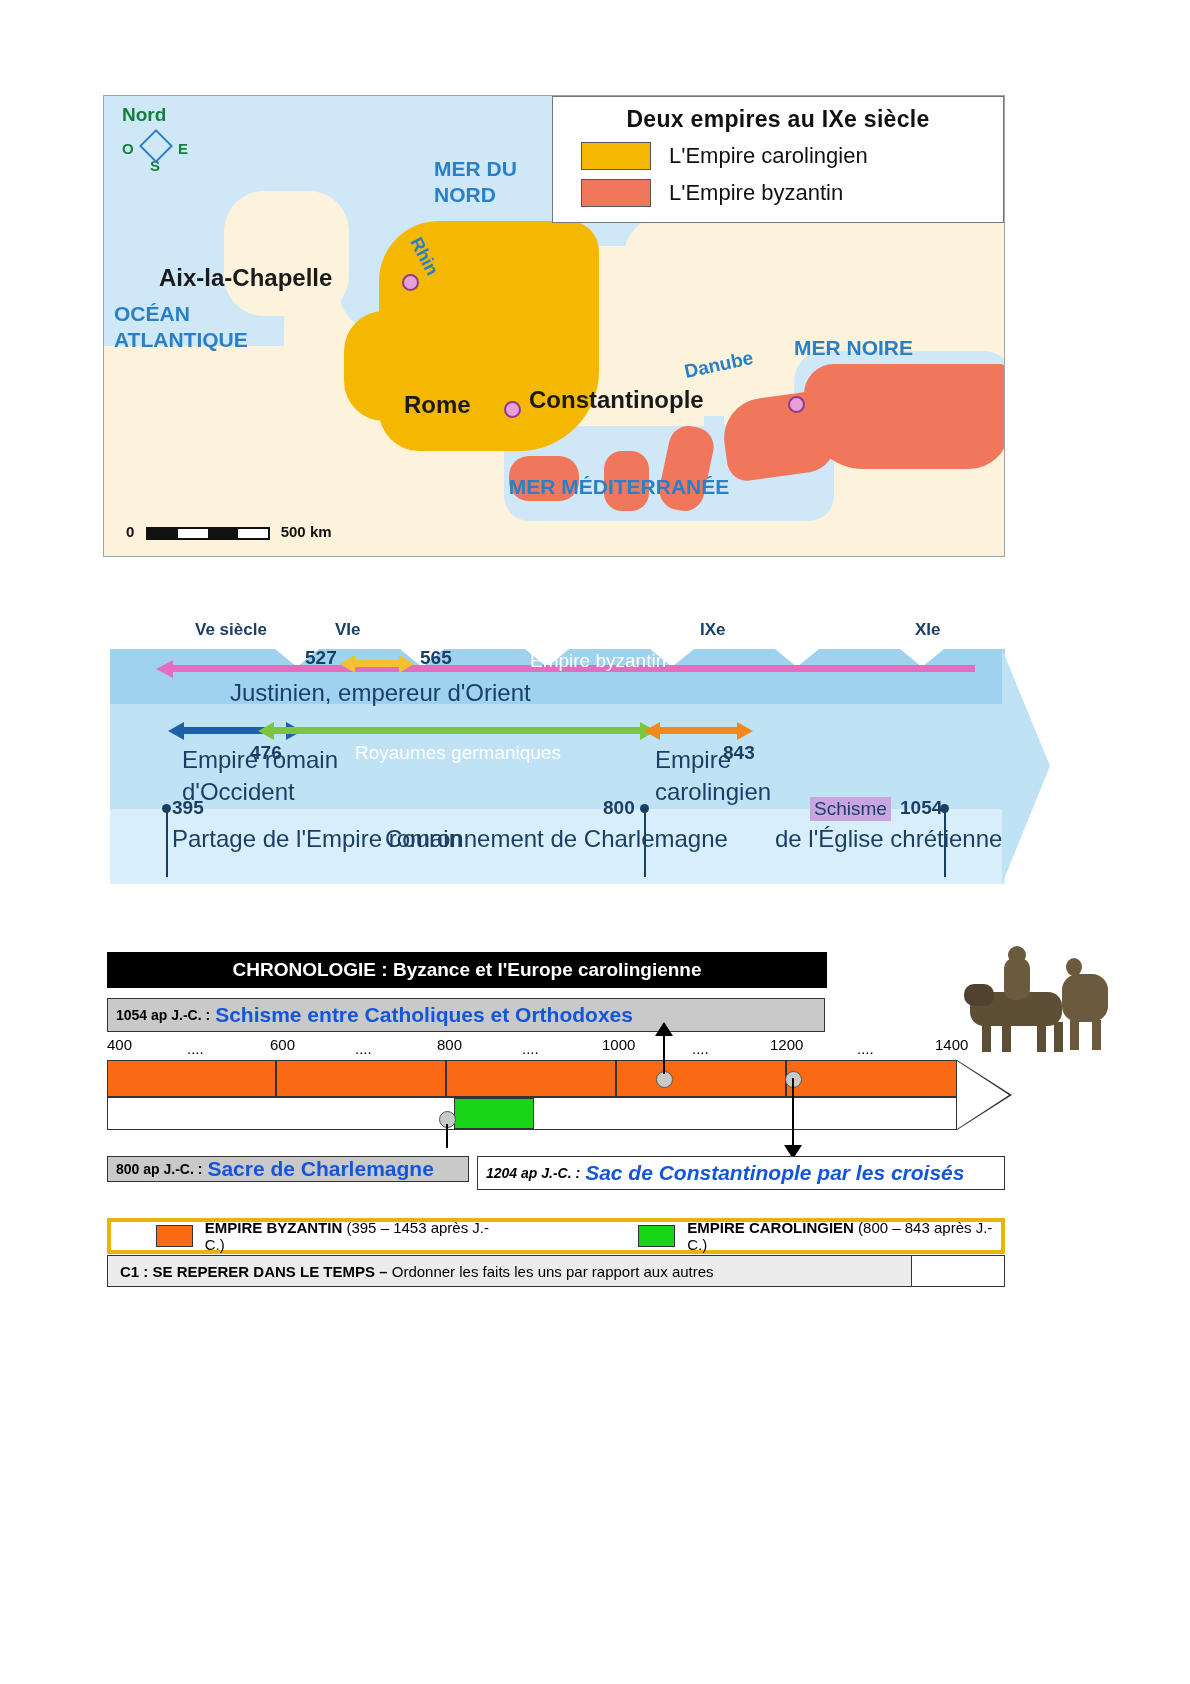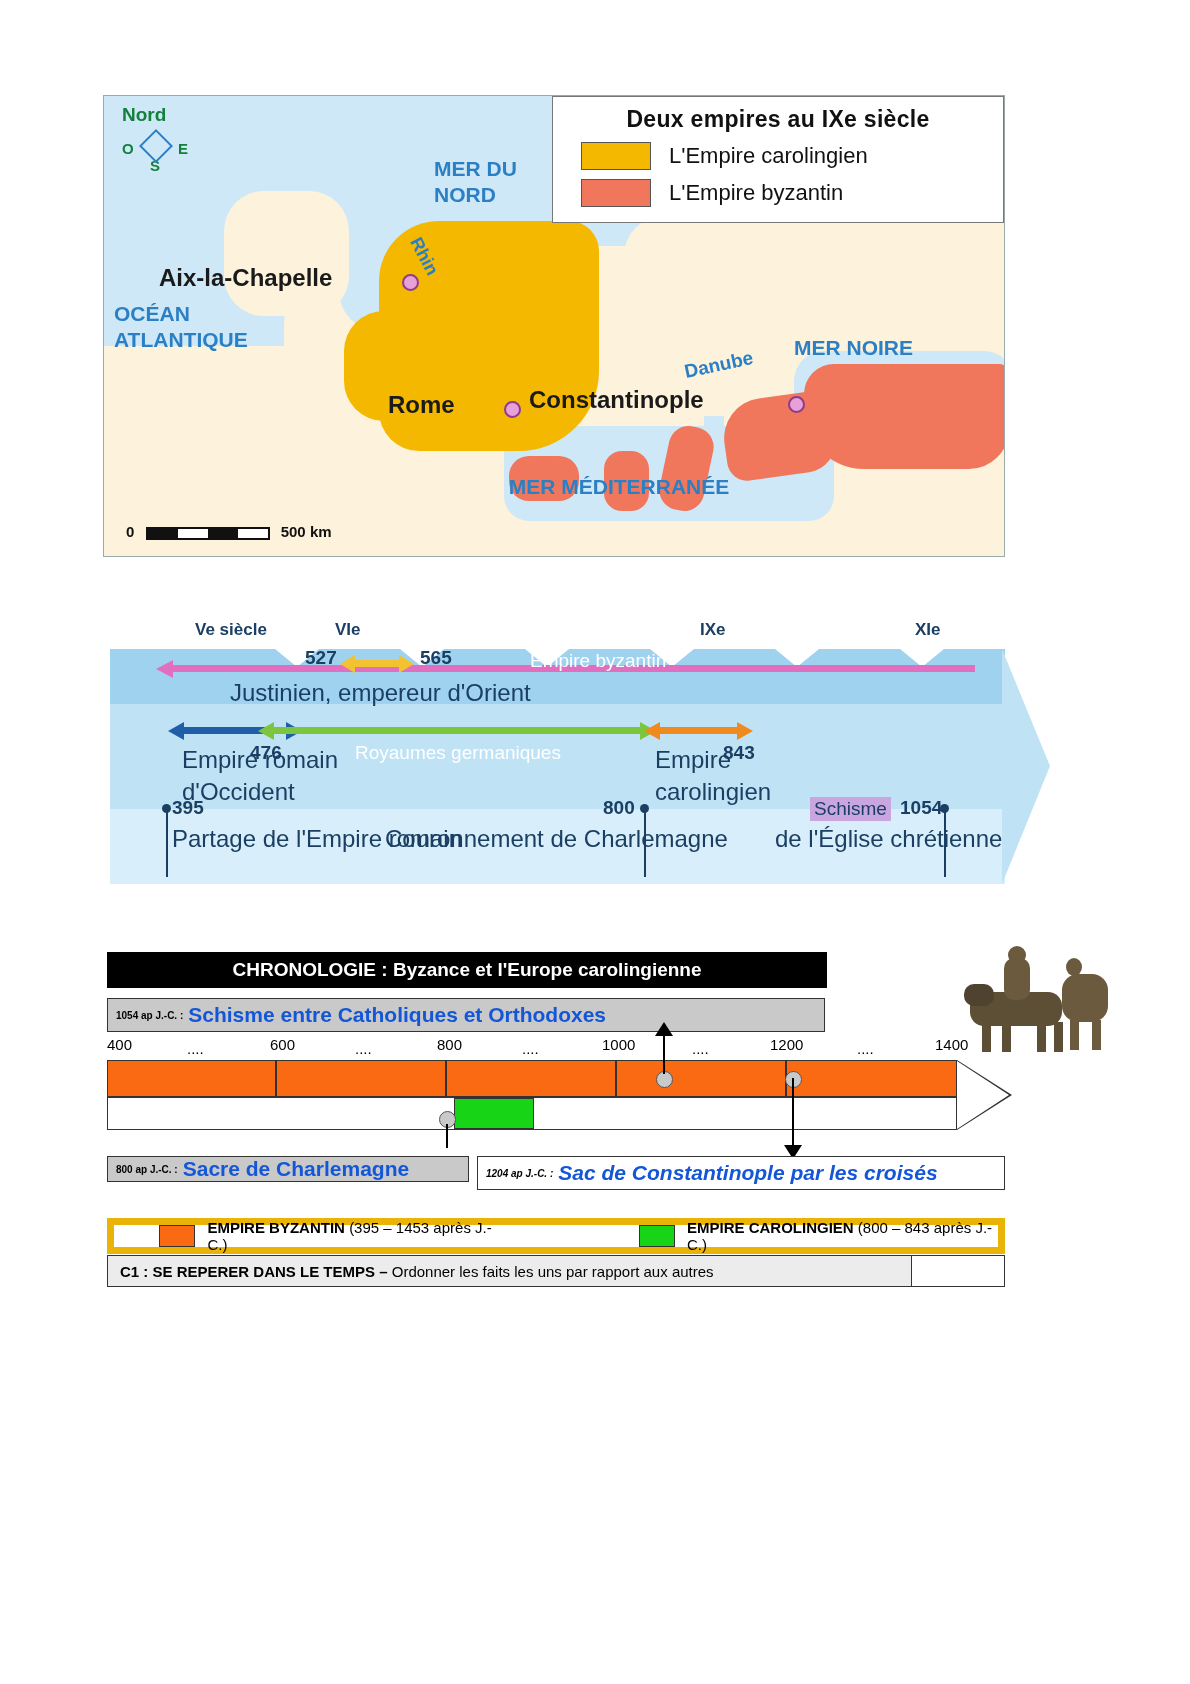--- a/index.html
+++ b/index.html
@@ -36,35 +36,35 @@
   .f1white{position:absolute;font-size:19px;color:#ffffff;}
   .f1date{position:absolute;font-size:19px;color:#1b3f63;font-weight:bold;}
   .vline{position:absolute;width:2px;background:#1b3f63;}
   .vdot{position:absolute;width:9px;height:9px;border-radius:50%;background:#1b3f63;}
 
   
   .chrono{position:absolute;left:107px;top:952px;width:900px;height:340px;}
   .chrono-title{position:absolute;left:0;top:0;width:720px;height:36px;background:#000;color:#fff;font-size:19px;font-weight:bold;display:flex;align-items:center;justify-content:center;}
   .evt-box{position:absolute;border:1px solid #333;background:#c9c9c9;display:flex;align-items:center;box-sizing:border-box;padding:0 8px;}
   .evt-box.white{background:#fff;}
-  .evt-date{font-size:10px;color:#000;font-weight:bold;}
+  .evt-date{font-size:14px;color:#000;font-weight:bold;}
   .evt-name{font-size:21px;color:#1356d8;font-weight:bold;margin-left:5px;}
   .axis-ticklabel{position:absolute;font-size:15px;color:#000;}
   .axis-dots{position:absolute;font-size:15px;color:#000;}
   .tl-band{position:absolute;left:0;top:108px;width:850px;height:37px;background:#fa6a12;border:1px solid #333;box-sizing:border-box;}
   .tl-band2{position:absolute;left:0;top:145px;width:850px;height:33px;background:#fff;border:1px solid #333;box-sizing:border-box;}
   .tl-arrow{position:absolute;left:850px;top:108px;width:0;height:0;border-top:35px solid transparent;border-bottom:35px solid transparent;border-left:55px solid #fff;}
   .tl-arrow-o{position:absolute;left:850px;top:108px;width:0;height:0;border-top:35px solid transparent;border-bottom:35px solid transparent;border-left:55px solid #333;}
   .tl-sep{position:absolute;top:108px;width:2px;height:37px;background:#333;}
   .green-seg{position:absolute;background:#17d417;border:1px solid #333;box-sizing:border-box;}
   .marker{position:absolute;width:15px;height:15px;border-radius:50%;background:#c9c9c9;border:1px solid #555;}
   .vconn{position:absolute;width:2px;background:#000;}
   .varrow-up{position:absolute;width:0;height:0;border-left:9px solid transparent;border-right:9px solid transparent;border-bottom:14px solid #000;}
   .varrow-down{position:absolute;width:0;height:0;border-left:9px solid transparent;border-right:9px solid transparent;border-top:14px solid #000;}
-  .legend2{position:absolute;left:0;top:266px;width:898px;height:36px;border:7px solid #eab308;background:#fff;display:flex;align-items:center;box-sizing:border-box;}
+  .legend2{position:absolute;left:0;top:266px;width:898px;height:36px;border:4px solid #eab308;background:#fff;display:flex;align-items:center;box-sizing:border-box;}
   .legend2 .sw{width:36px;height:20px;border:1px solid #333;margin:0 12px;}
   .legend2 .lbl{font-size:15px;color:#000;}
   .legend2 .lbl b{font-weight:bold;}
   .comp-row{position:absolute;left:0;top:303px;width:898px;height:32px;border:1px solid #333;background:#ececec;box-sizing:border-box;display:flex;align-items:center;}
   .comp-row .txt{font-size:15px;color:#000;padding-left:12px;}
   .comp-row .cell{position:absolute;right:0;top:0;width:92px;height:30px;background:#fff;border-left:1px solid #333;}
 
   
   .statue{position:absolute;left:835px;top:-8px;width:175px;height:110px;}
   .st{position:absolute;background:#6b5a3e;}
@@ -135,21 +135,21 @@
     <span>Rhin</span>
   </div>
   <div class="map-label" style="left:580px;top:258px;transform:rotate(-12deg);font-size:19px;">
     <span>Danube</span>
   </div>
 
   <div class="map-city" style="left:55px;top:168px;">
     <span>Aix-la-Chapelle</span>
   </div>
   <div class="city-dot" style="left:298px;top:178px;"></div>
-  <div class="map-city" style="left:284px;top:295px;">
+  <div class="map-city" style="left:300px;top:295px;">
     <span>Rome</span>
   </div>
   <div class="city-dot" style="left:400px;top:305px;"></div>
   <div class="map-city" style="left:425px;top:290px;">
     <span>Constantinople</span>
   </div>
   <div class="city-dot" style="left:684px;top:300px;"></div>
 
   <div class="scalebar">
     <span>0</span>

